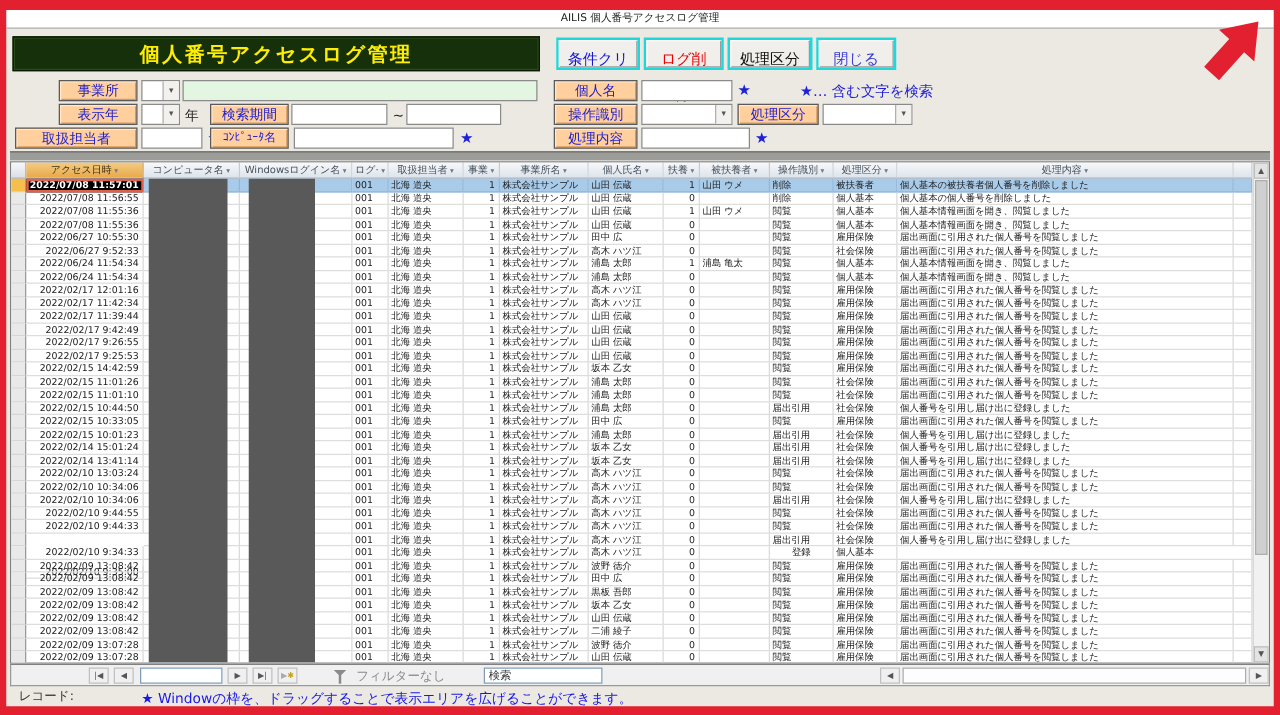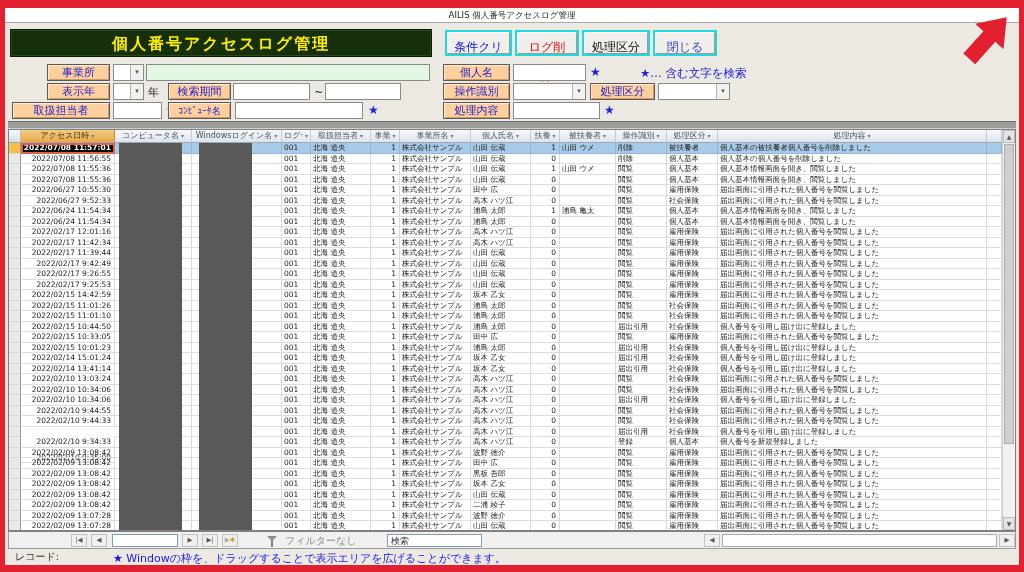--- a/index.html
+++ b/index.html
@@ -639,23 +639,22 @@
             <div class="td num" style="width: 94px;">2022/02/10 9:34:33</div>
             <div class="td " style="width: 77px;"></div>
             <div class="td " style="width: 90px;"></div>
             <div class="td " style="width: 29px;">001</div>
             <div class="td " style="width: 60px;">北海 道央</div>
             <div class="td num" style="width: 29px;">1</div>
             <div class="td " style="width: 71px;">株式会社サンプル</div>
             <div class="td " style="width: 60px;">高木 ハツ江</div>
             <div class="td num" style="width: 29px;">0</div>
             <div class="td " style="width: 56px;"></div>
-            <div class="td " style="width: 51px;">登録</div>
+            <div class="td " style="width: 51px; text-align: center;">登録</div>
             <div class="td " style="width: 51px;">個人基本</div>
-            <div class="td " style="width: 269px;">個人番号を新規登録しました</div>
             <div class="td fill"></div>
           </div>
           <div class="tr">
             <div class="selcell"></div>
             <div class="td num" style="width: 94px;">2022/02/09 13:08:42</div>
             <div class="td " style="width: 77px;"></div>
             <div class="td " style="width: 90px;"></div>
             <div class="td " style="width: 29px;">001</div>
             <div class="td " style="width: 60px;">北海 道央</div>
             <div class="td num" style="width: 29px;">1</div>

